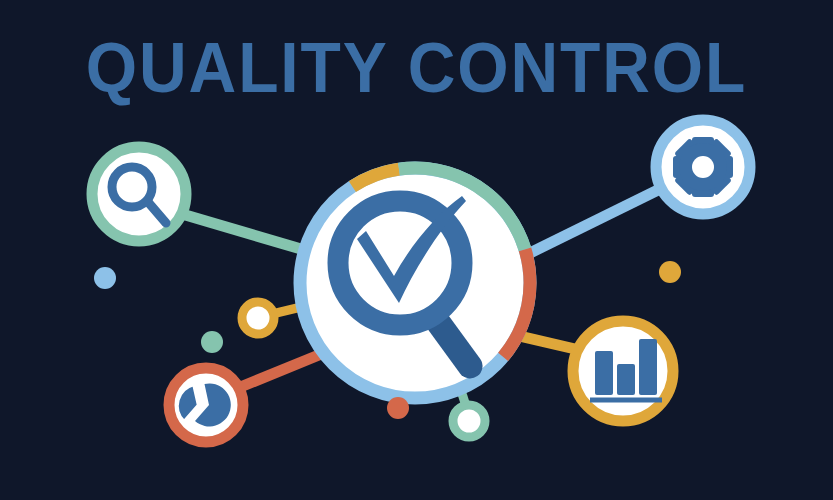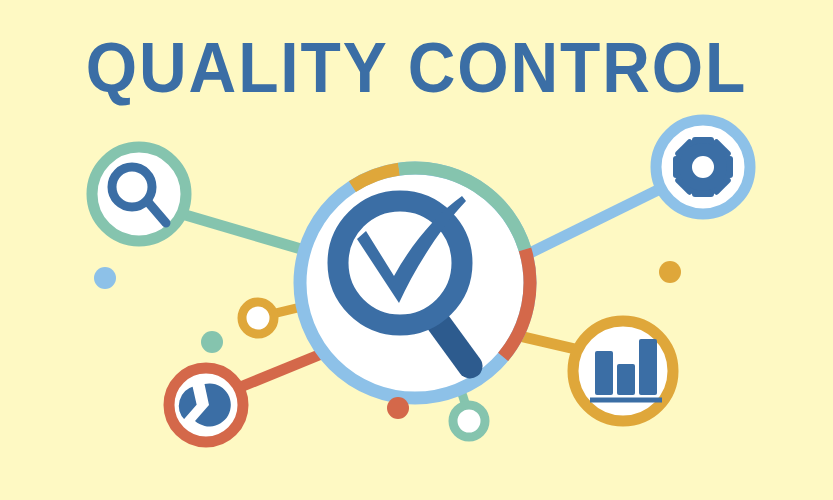--- a/index.html
+++ b/index.html
@@ -40,21 +40,21 @@
     left: 0;
     top: 0;
     width: 833px;
     height: 500px;
     display: block;
   }
 </style>
 </head>
 <body>
 
-<div id="stage" style="width: 833px; height: 500px; background: #fef9c3;">
+<div id="stage" style="width: 833px; height: 500px; background: #0f172a;">
 
   <div id="title" style="color: rgb(59, 110, 165); width: 833px;">QUALITY CONTROL</div>
 
   <svg id="canvas" viewBox="0 0 833 500">
 
     <defs>
 
       <clipPath id="pieClipMain">
         <rect x="-60" y="-60" width="120" height="120"></rect>
       </clipPath>

